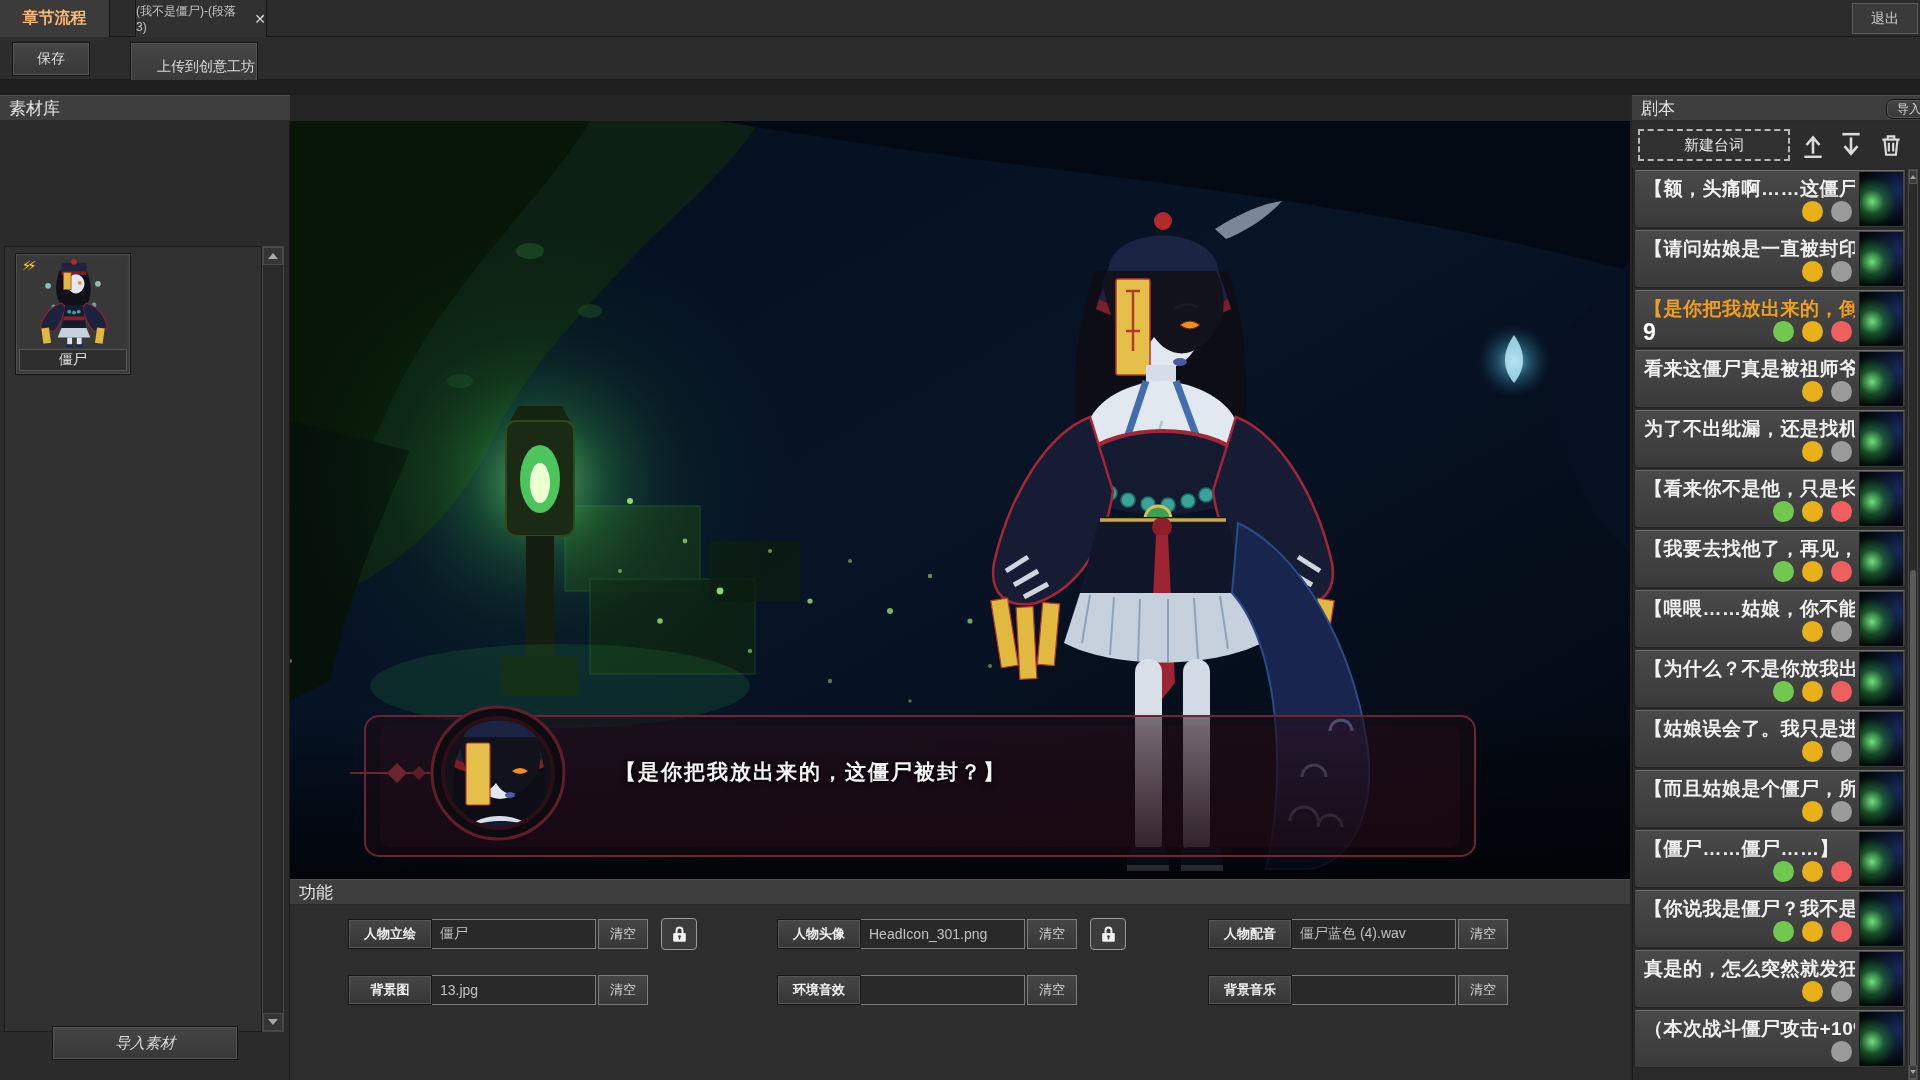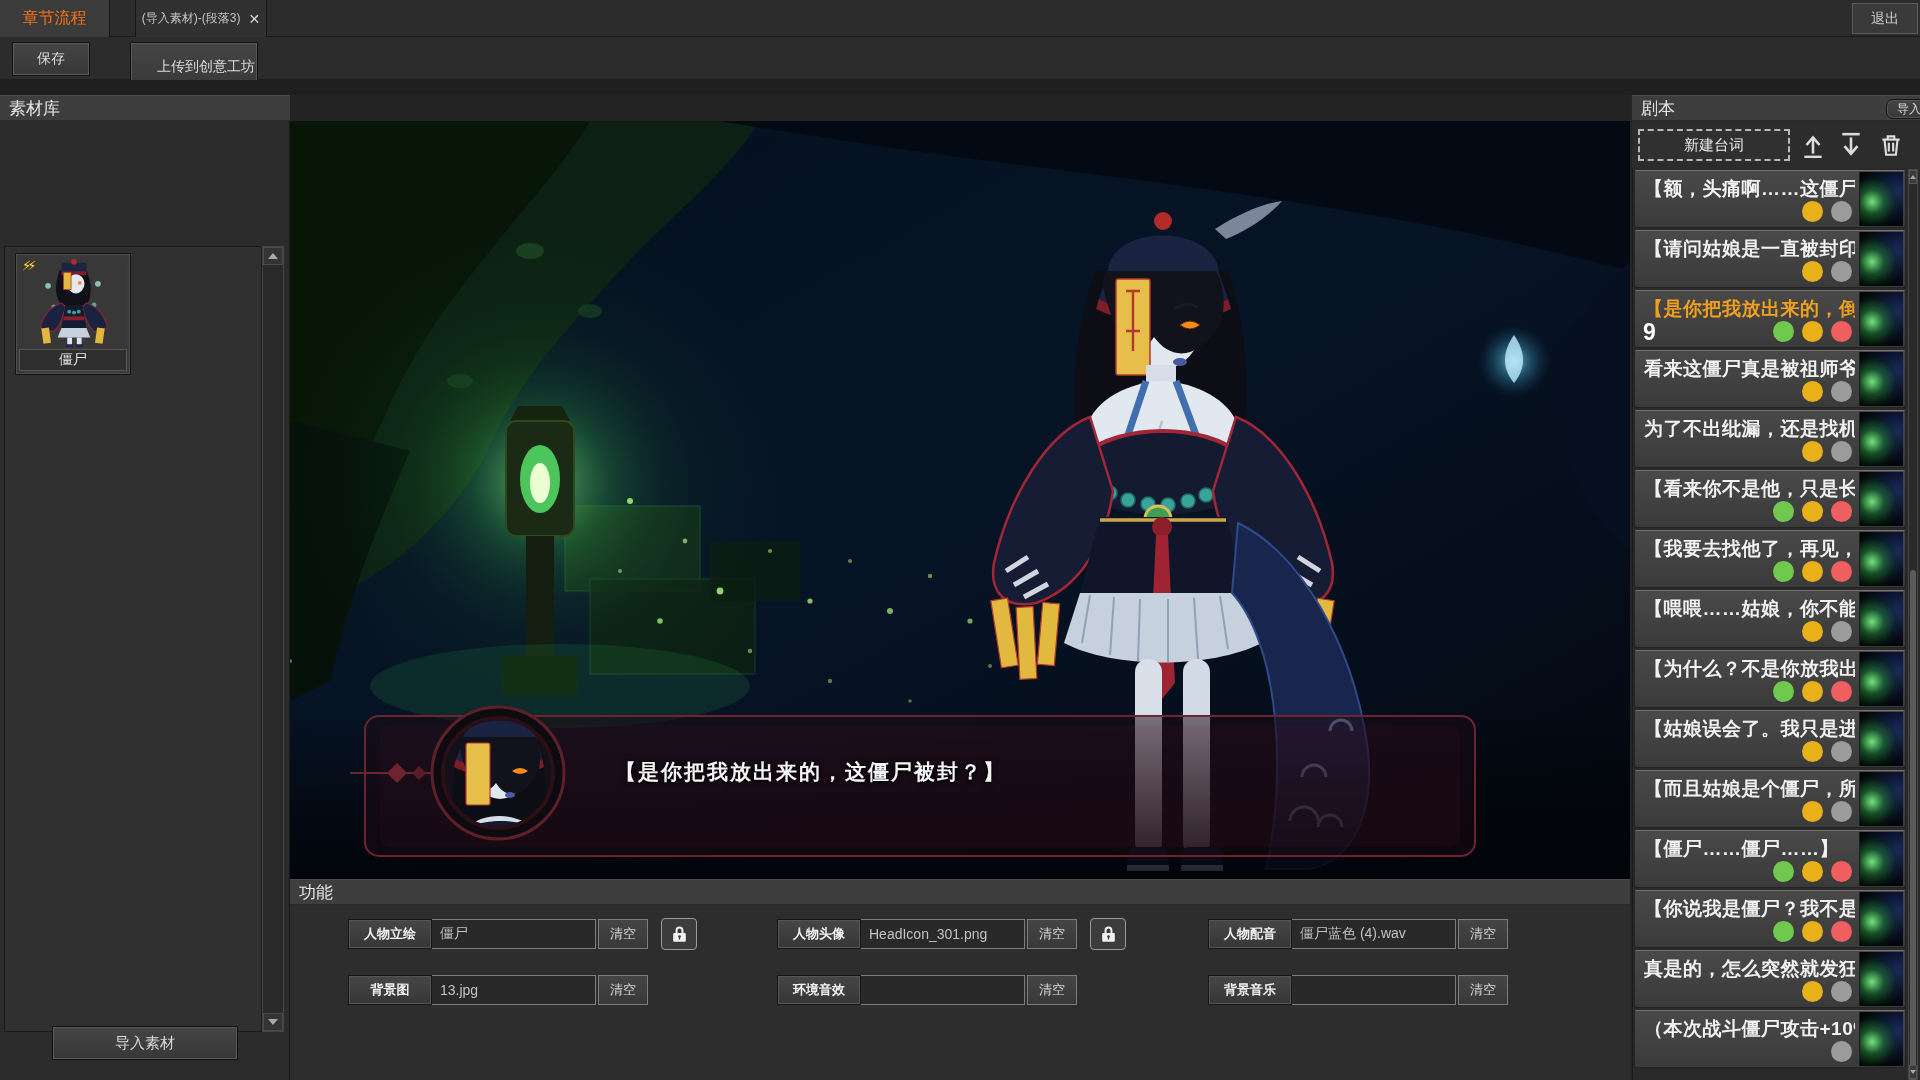--- a/index.html
+++ b/index.html
@@ -1,21 +1,21 @@
 <!DOCTYPE html>
 <html><head>
 <meta charset="utf-8">
 <style>
   *{margin:0;padding:0;box-sizing:border-box;font-family:"Liberation Sans","DejaVu Sans",sans-serif;}
   html,body{width:1920px;height:1080px;overflow:hidden;background:#262626;color:#ddd;position:relative;}
 
   
   .tabbar{position:absolute;left:0;top:0;width:1920px;height:37px;background:#2c2c2c;border-bottom:1px solid #191919;}
   .tab-main{position:absolute;left:0;top:0;width:110px;height:37px;background:#3b3b3b;border-right:1px solid #161616;
-    display:flex;align-items:center;justify-content:center;font-size:16px;color:#f97316;}
+    display:flex;align-items:center;justify-content:center;font-size:16px;color:#fdba74;font-weight:bold;}
   .tab-doc{position:absolute;left:135px;top:0;width:132px;height:37px;background:#313131;border-left:1px solid #161616;border-right:1px solid #161616;
     display:flex;align-items:center;justify-content:center;gap:8px;font-size:12px;color:#c4c4c4;}
   .tab-doc .x{font-size:14px;color:#d8d8d8;cursor:pointer;}
   .exit-btn{position:absolute;right:2px;top:3px;width:66px;height:31px;background:#3a3a3a;border:1px solid #5c5c5c;
     display:flex;align-items:center;justify-content:center;font-size:14px;color:#cfcfcf;}
   .toolbar{position:absolute;left:0;top:37px;width:1920px;height:43px;background:#2c2c2c;border-bottom:1px solid #1d1d1d;}
   .btn{background:linear-gradient(#454545,#373737);border:1px solid #131313;box-shadow:inset 0 0 0 1px #565656;
     color:#dcdcdc;display:flex;align-items:center;justify-content:center;cursor:pointer;}
   .save-btn{position:absolute;left:12px;top:5px;width:78px;height:34px;font-size:14px;}
   .upload-btn{position:absolute;left:130px;top:5px;width:128px;height:50px;font-size:14px;padding-left:24px;}
@@ -34,21 +34,21 @@
   .asset-card{position:absolute;left:10px;top:6px;width:116px;height:122px;background:#3a3a3a;border:1px solid #141414;box-shadow:inset 0 0 0 1px #4e4e4e;}
   .asset-img{position:absolute;left:3px;top:3px;right:3px;bottom:26px;background:#383838;overflow:hidden;}
   .asset-flag{position:absolute;left:3px;top:1px;font-size:13px;color:#ffd94e;letter-spacing:-4px;text-shadow:0 0 2px #7a5a00;}
   .asset-label{position:absolute;left:3px;right:3px;bottom:3px;height:22px;background:#2e2e2e;border:1px solid #555;
     display:flex;align-items:center;justify-content:center;font-size:14px;color:#e8e8e8;}
   .vscroll{position:absolute;background:#2a2a2a;border:1px solid #464646;}
   .lib-scroll{left:260px;top:151px;width:22px;height:786px;}
   .scroll-arrow{position:absolute;left:0;width:100%;height:18px;background:#343434;border:1px solid #4a4a4a;display:flex;align-items:center;justify-content:center;}
   .tri-up{width:0;height:0;border-left:5px solid transparent;border-right:5px solid transparent;border-bottom:6px solid #a8a8a8;}
   .tri-down{width:0;height:0;border-left:5px solid transparent;border-right:5px solid transparent;border-top:6px solid #a8a8a8;}
-  .import-asset-btn{position:absolute;left:52px;top:947px;width:186px;height:34px;font-size:15px;}
+  .import-asset-btn{position:absolute;left:52px;top:947px;width:186px;height:34px;font-size:15px;font-style:italic;}
 
   
   .scene-topstrip{position:absolute;left:290px;top:95px;width:1340px;height:26px;background:#242424;}
   .scene{position:absolute;left:290px;top:121px;width:1340px;height:758px;background:#02050c;overflow:hidden;}
   .scene svg{position:absolute;left:0;top:0;}
   .dialogue-text{position:absolute;left:325px;top:637px;font-size:21px;font-weight:bold;color:#f4f4f4;
     letter-spacing:2px;text-shadow:0 1px 3px #000,0 0 6px rgba(0,0,0,.8);}
 
   
   .func-header{left:290px;top:879px;width:1340px;}
@@ -90,21 +90,21 @@
   .mini-arrow{position:absolute;left:0;width:100%;height:14px;background:#3a3a3a;border:1px solid #555;display:flex;align-items:center;justify-content:center;}
   .mini-arrow .tri-up{border-left-width:3px;border-right-width:3px;border-bottom-width:4px;}
   .mini-arrow .tri-down{border-left-width:3px;border-right-width:3px;border-top-width:4px;}
 </style>
 </head>
 <body>
 
 <div class="tabbar">
   <div class="tab-main">章节流程</div>
   <div class="tab-doc">
-    <span>(导入素材)-(段落3)</span>
+    <span>(我不是僵尸)-(段落3)</span>
     <span class="x">✕</span>
   </div>
   <div class="exit-btn">退出</div>
 </div>
 
 <div class="toolbar">
   <div class="btn save-btn">保存</div>
   <div class="btn upload-btn">上传到创意工坊</div>
 </div>
 <div class="gap-strip"></div>

